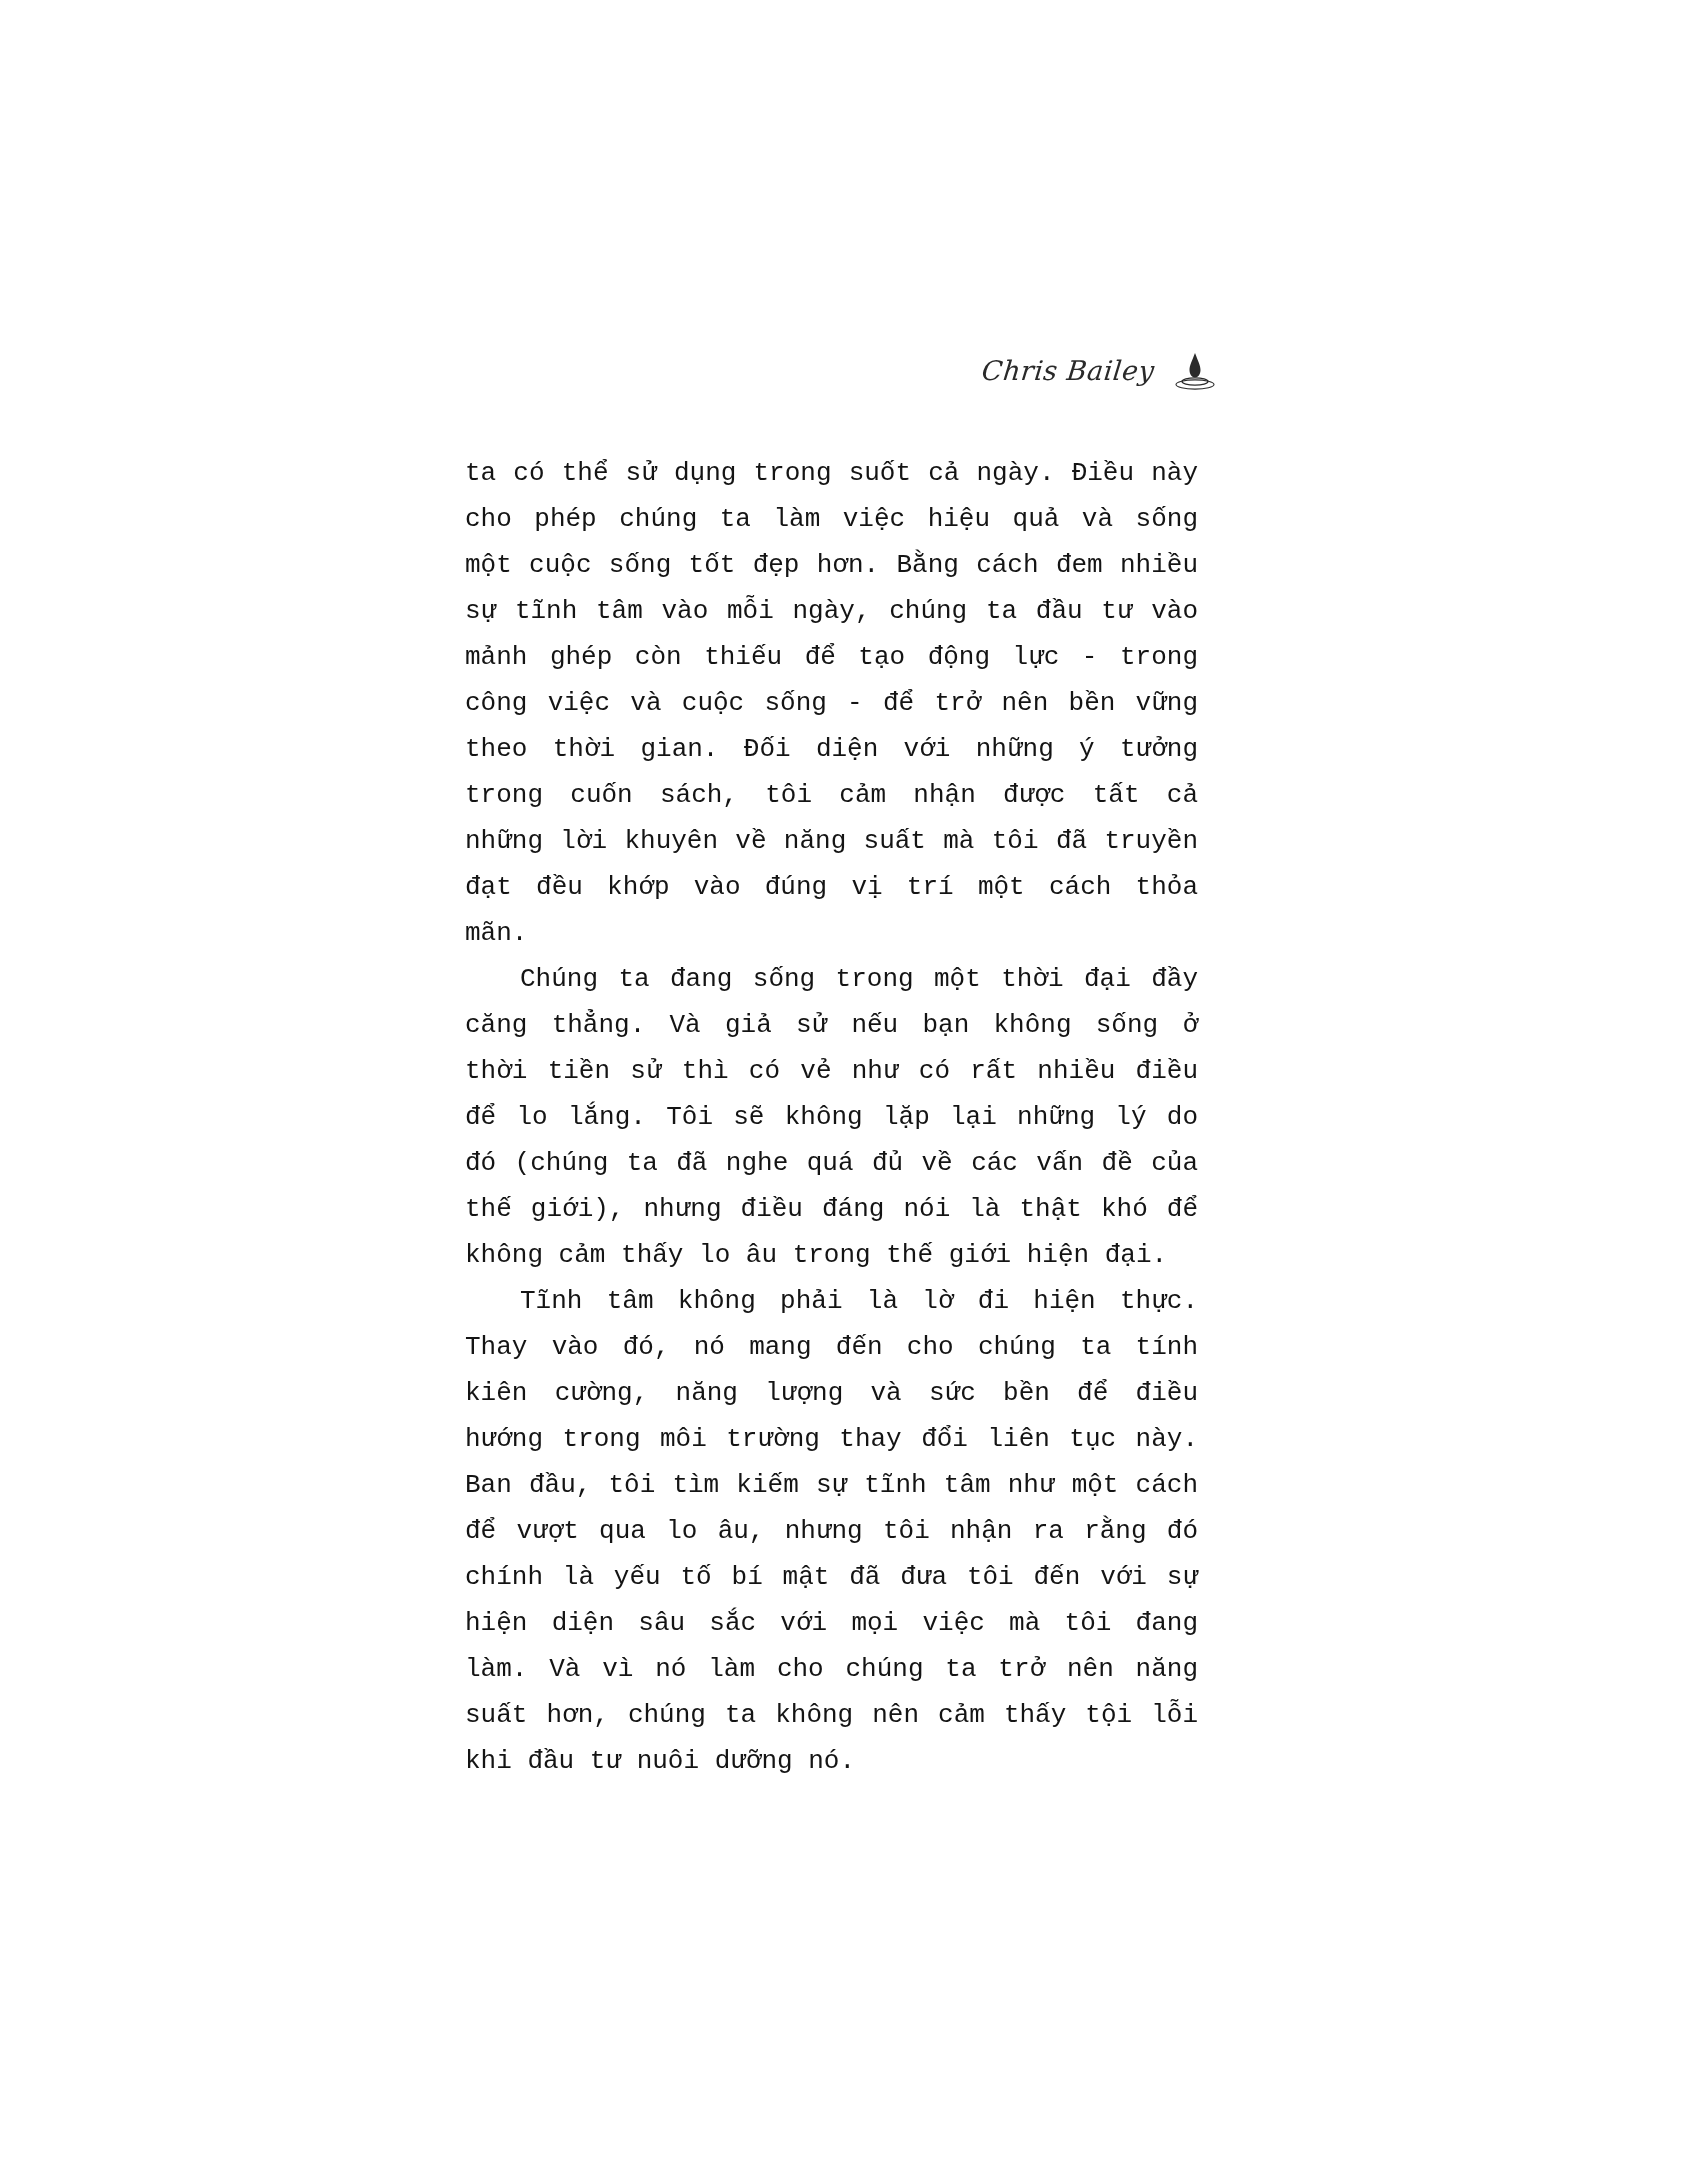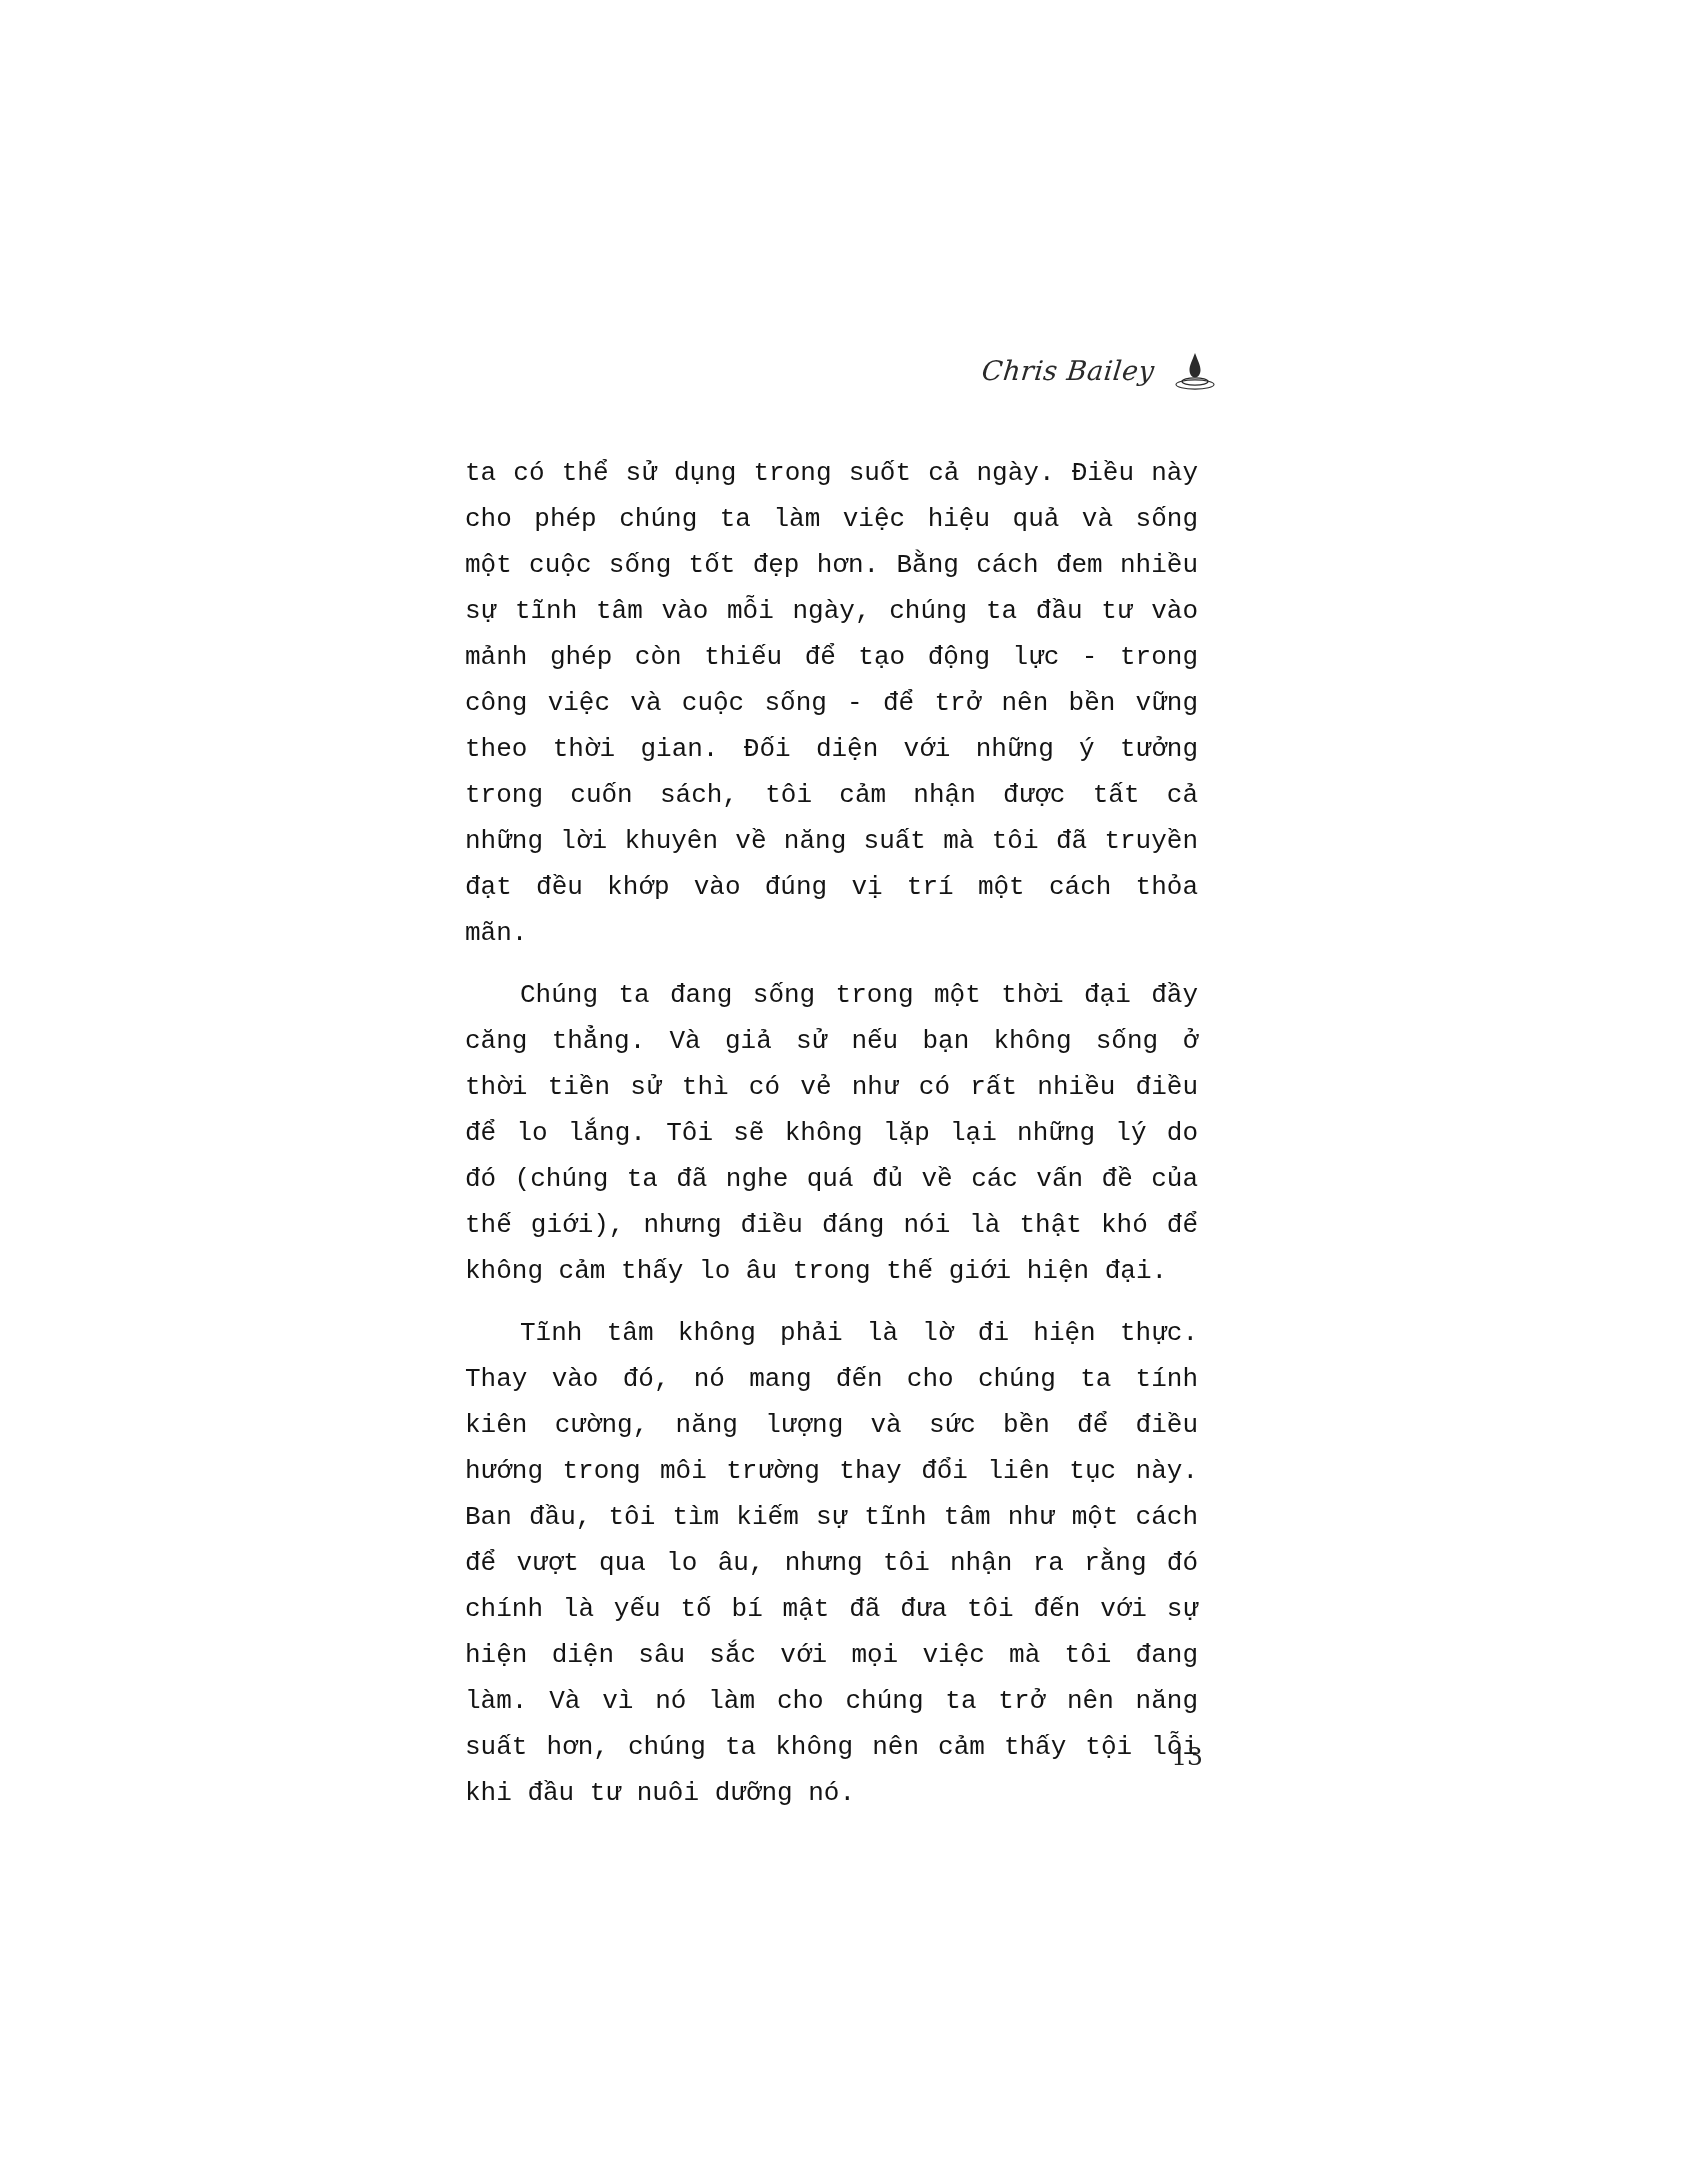--- a/index.html
+++ b/index.html
@@ -65,21 +65,21 @@
     font-family: Liberation Mono, monospace;
     font-size: 26px;
     line-height: 46px;
     text-align: justify;
     text-justify: inter-word;
     color: #141414;
     hyphens: none;
   }
 
   .textblock p + p {
-    margin-top: 16px;
+    margin-top: 0px;
     text-indent: 55px;
   }
 
   .folio {
     position: absolute;
     left: 0;
     top: 1742px;
     width: 1203px;
     text-align: right;
     font-family: "DejaVu Serif", serif;
@@ -102,16 +102,15 @@
       </svg>
     </span>
   </div>
 
   <div class="textblock">
     <p>ta có thể sử dụng trong suốt cả ngày. Điều này cho phép chúng ta làm việc hiệu quả và sống một cuộc sống tốt đẹp hơn. Bằng cách đem nhiều sự tĩnh tâm vào mỗi ngày, chúng ta đầu tư vào mảnh ghép còn thiếu để tạo động lực - trong công việc và cuộc sống - để trở nên bền vững theo thời gian. Đối diện với những ý tưởng trong cuốn sách, tôi cảm nhận được tất cả những lời khuyên về năng suất mà tôi đã truyền đạt đều khớp vào đúng vị trí một cách thỏa mãn.</p>
     <p>Chúng ta đang sống trong một thời đại đầy căng thẳng. Và giả sử nếu bạn không sống ở thời tiền sử thì có vẻ như có rất nhiều điều để lo lắng. Tôi sẽ không lặp lại những lý do đó (chúng ta đã nghe quá đủ về các vấn đề của thế giới), nhưng điều đáng nói là thật khó để không cảm thấy lo âu trong thế giới hiện đại.</p>
     <p>Tĩnh tâm không phải là lờ đi hiện thực. Thay vào đó, nó mang đến cho chúng ta tính kiên cường, năng lượng và sức bền để điều hướng trong môi trường thay đổi liên tục này. Ban đầu, tôi tìm kiếm sự tĩnh tâm như một cách để vượt qua lo âu, nhưng tôi nhận ra rằng đó chính là yếu tố bí mật đã đưa tôi đến với sự hiện diện sâu sắc với mọi việc mà tôi đang làm. Và vì nó làm cho chúng ta trở nên năng suất hơn, chúng ta không nên cảm thấy tội lỗi khi đầu tư nuôi dưỡng nó.</p>
   </div>
 
-  <div class="folio">13</div>
 
 </div>
 
 
 </body></html>

